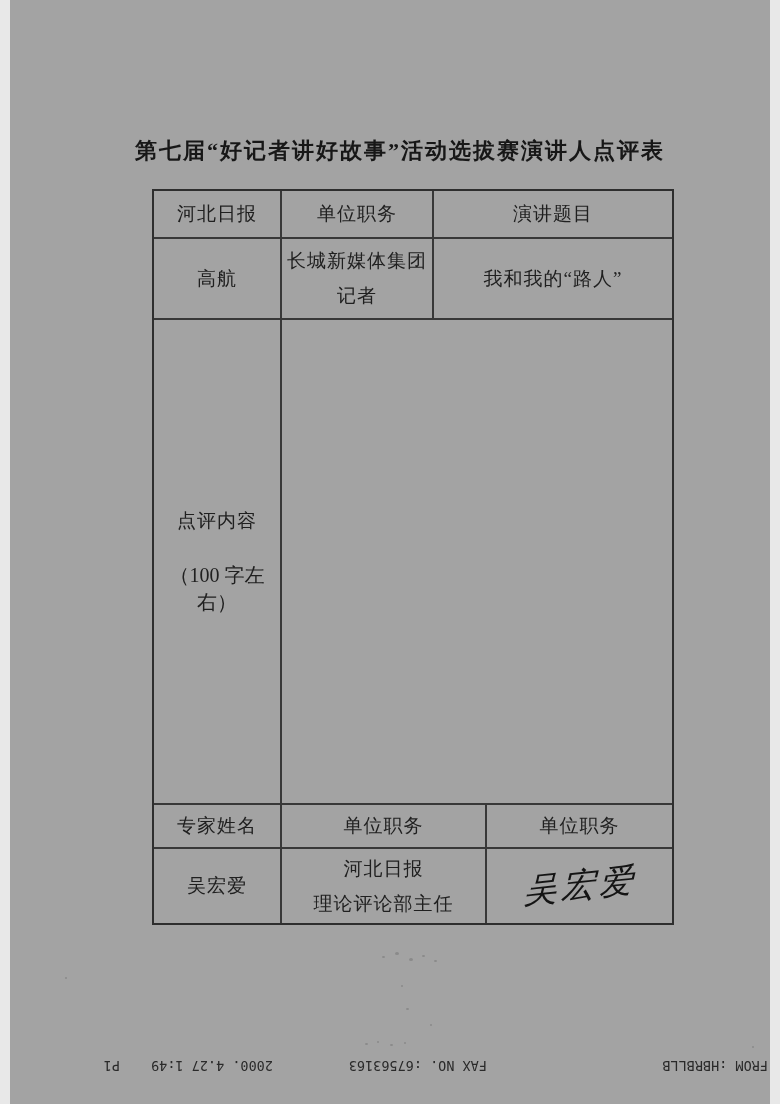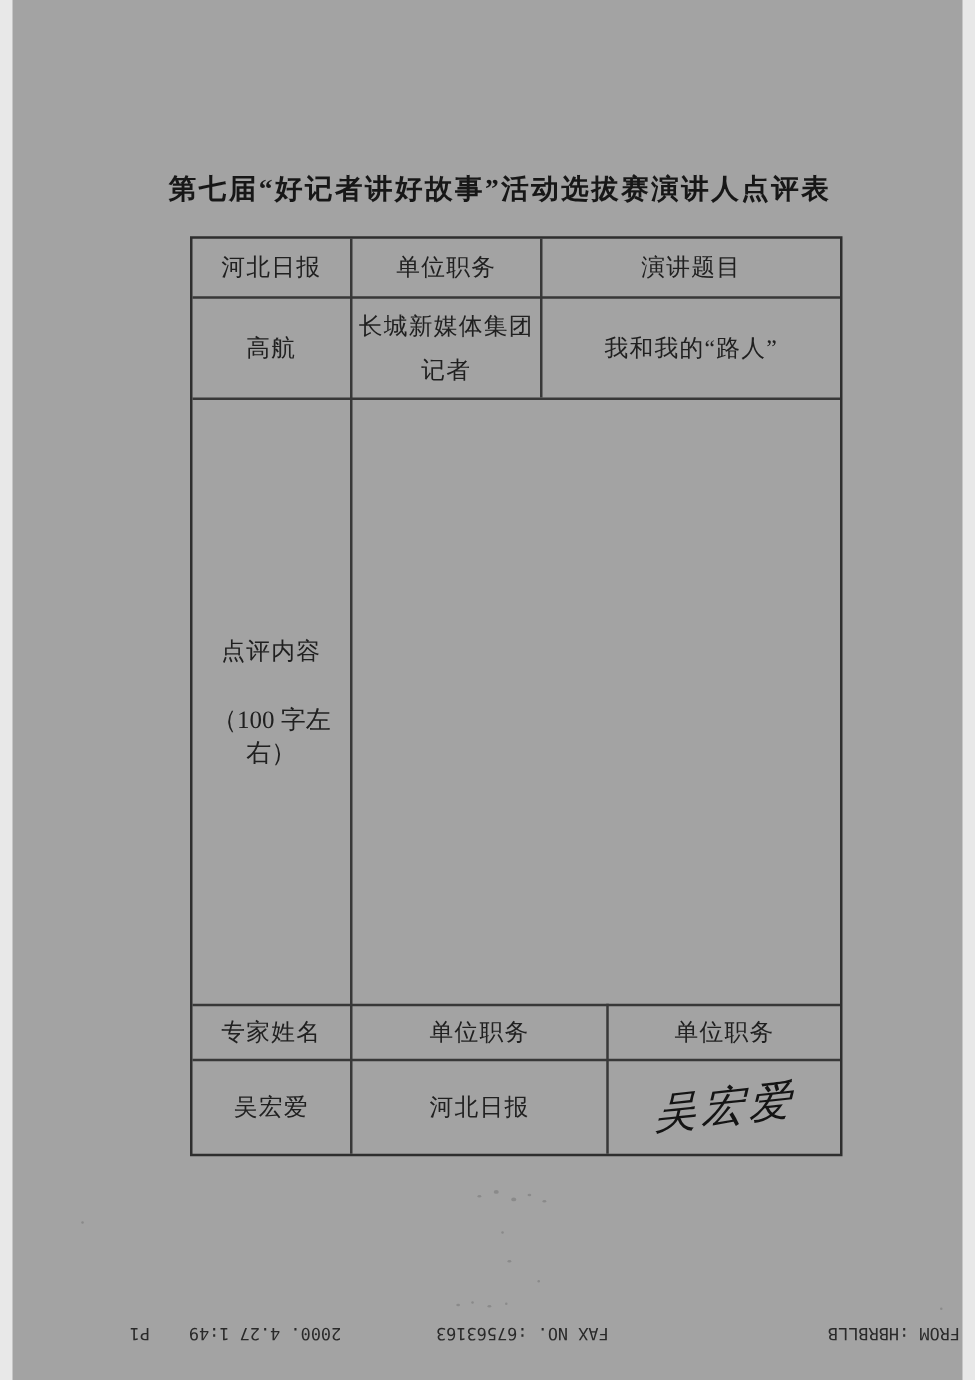--- a/index.html
+++ b/index.html
@@ -85,20 +85,21 @@
       <span class="ln" style="font-size:20px;letter-spacing:0;">（100 字左右）</span>
     </div>
 
     <div class="cell" style="left:0;top:614px;width:126px;height:42px;text-align:center;">专家姓名</div>
     <div class="cell" style="left:128px;top:614px;width:203px;height:42px;">单位职务</div>
     <div class="cell" style="left:333px;top:614px;width:185px;height:42px;">单位职务</div>
 
     <div class="cell" style="left:0;top:658px;width:126px;height:74px;">吴宏爱</div>
     <div class="cell two-line" style="left:128px;top:658px;width:203px;height:74px;border-radius:30px;">
       <span class="ln">河北日报</span>
+      <span class="ln">理论评论部主任</span>
     </div>
     <div class="cell" style="left:333px;top:658px;width:185px;height:74px;">
       <span id="signature">吴宏爱</span>
     </div>
   </div>
 
   <div class="speck" style="left:372px;top:956px;width:3px;height:2px;"></div>
   <div class="speck" style="left:385px;top:952px;width:4px;height:3px;"></div>
   <div class="speck" style="left:399px;top:958px;width:4px;height:3px;"></div>
   <div class="speck" style="left:412px;top:955px;width:3px;height:2px;"></div>

